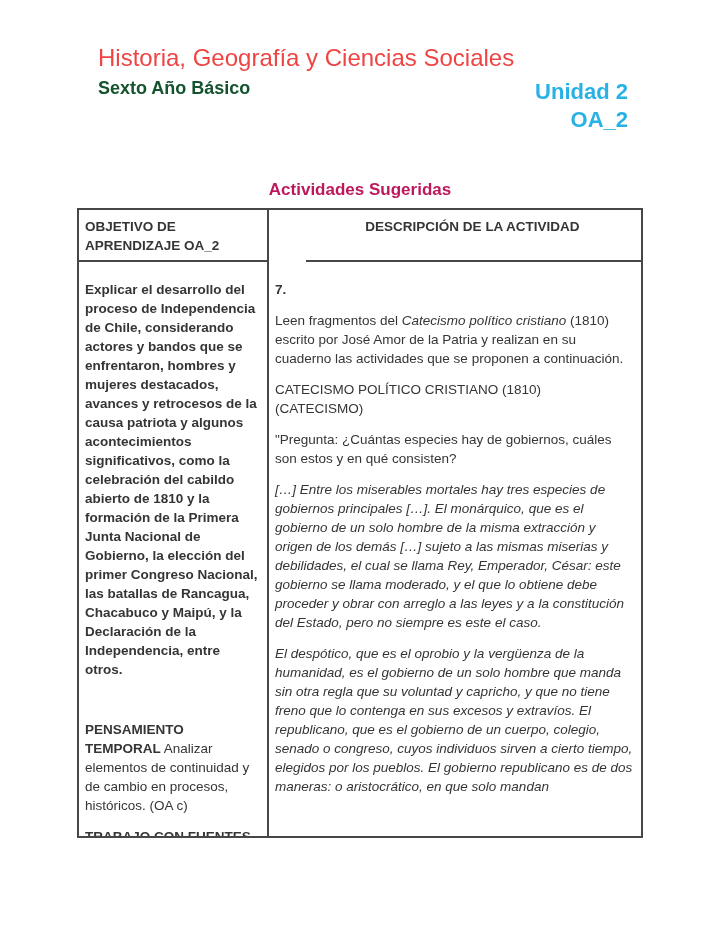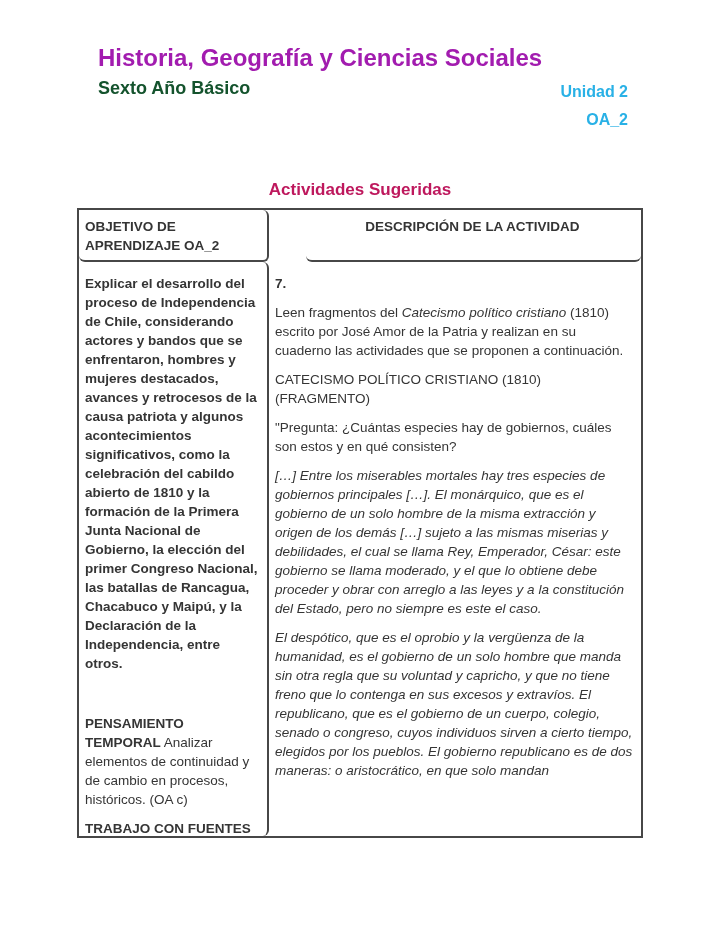--- a/index.html
+++ b/index.html
@@ -20,37 +20,37 @@
   .doc-header-left {
     position:absolute;
     left:98px;
     top:41px;
     width:460px;
   }
   .doc-title {
     margin:0;
     font-size:24px;
     line-height:33px;
-    font-weight:bold;
-    color:#a21caf;
+    font-weight:normal;
+    color:#ef4444;
     width:450px;
   }
   .doc-subtitle {
     margin:2px 0 0 0;
     font-size:18px;
     line-height:24px;
     font-weight:bold;
     color:#14532d;
   }
   .doc-header-right {
     position:absolute;
     right:92px;
     top:78px;
     text-align:right;
-    font-size:16px;
+    font-size:22px;
     line-height:28px;
     font-weight:bold;
     color:#29b1e6;
   }
   
   .section-title {
     position:absolute;
     left:0;
     top:179px;
     width:100%;
@@ -74,30 +74,29 @@
     grid-template-rows:52px 1fr;
     font-size:13.5px;
     line-height:19px;
     color:#353535;
     background:#ffffff;
   }
   .cell {
     box-sizing:border-box;
     padding:6px 8px 5px 6px;
     overflow:hidden;
-    border-radius:6px;
   }
   .cell.left-col { border-right:2px solid #474747; }
   .cell.header-row {
     border-bottom:2px solid #474747;
     font-weight:bold;
   }
   .cell.th-desc { text-align:center; padding-top:7px;margin-left:37px; }
   .cell.th-obj { padding-top:7px; }
-  .cell p { margin:6px 0 10px 0; }
+  .cell p { margin:12px 0 10px 0; }
   .obj-main {
     font-weight:bold;
     margin-bottom:41px !important;
   }
   .lbl-bold { font-weight:bold; }
   .quote-italic { font-style:italic; }
   .inline-italic { font-style:italic; }
   .desc-heading { font-weight:bold; }
   .desc-number { font-weight:bold; }
 </style>
@@ -126,21 +125,21 @@
 
     <div class="cell left-col">
       <p class="obj-main">Explicar el desarrollo del proceso de Independencia de Chile, considerando actores y bandos que se enfrentaron, hombres y mujeres destacados, avances y retrocesos de la causa patriota y algunos acontecimientos significativos, como la celebración del cabildo abierto de 1810 y la formación de la Primera Junta Nacional de Gobierno, la elección del primer Congreso Nacional, las batallas de Rancagua, Chacabuco y Maipú, y la Declaración de la Independencia, entre otros.</p>
       <p><span class="lbl-bold">PENSAMIENTO TEMPORAL</span><span> Analizar elementos de continuidad y de cambio en procesos, históricos. (OA c)</span></p>
       <p><span class="lbl-bold">TRABAJO CON FUENTES</span><span> Obtener información sobre</span></p>
     </div>
 
     <div class="cell">
       <p class="desc-number">7.</p>
       <p><span>Leen fragmentos del </span><span class="inline-italic">Catecismo político cristiano</span><span> (1810) escrito por José Amor de la Patria y realizan en su cuaderno las actividades que se proponen a continuación.</span></p>
-      <p><span>CATECISMO POLÍTICO CRISTIANO (1810)</span><br><span>(FRAGMENTO)</span></p>
+      <p><span>CATECISMO POLÍTICO CRISTIANO (1810)</span><br><span>(CATECISMO)</span></p>
       <p>"Pregunta: ¿Cuántas especies hay de gobiernos, cuáles son estos y en qué consisten?</p>
       <p class="quote-italic">[…] Entre los miserables mortales hay tres especies de gobiernos principales […]. El monárquico, que es el gobierno de un solo hombre de la misma extracción y origen de los demás […] sujeto a las mismas miserias y debilidades, el cual se llama Rey, Emperador, César: este gobierno se llama moderado, y el que lo obtiene debe proceder y obrar con arreglo a las leyes y a la constitución del Estado, pero no siempre es este el caso.</p>
       <p class="quote-italic">El despótico, que es el oprobio y la vergüenza de la humanidad, es el gobierno de un solo hombre que manda sin otra regla que su voluntad y capricho, y que no tiene freno que lo contenga en sus excesos y extravíos. El republicano, que es el gobierno de un cuerpo, colegio, senado o congreso, cuyos individuos sirven a cierto tiempo, elegidos por los pueblos. El gobierno republicano es de dos maneras: o aristocrático, en que solo mandan</p>
     </div>
 
   </div>
 
 </div>
 
 </body></html>

